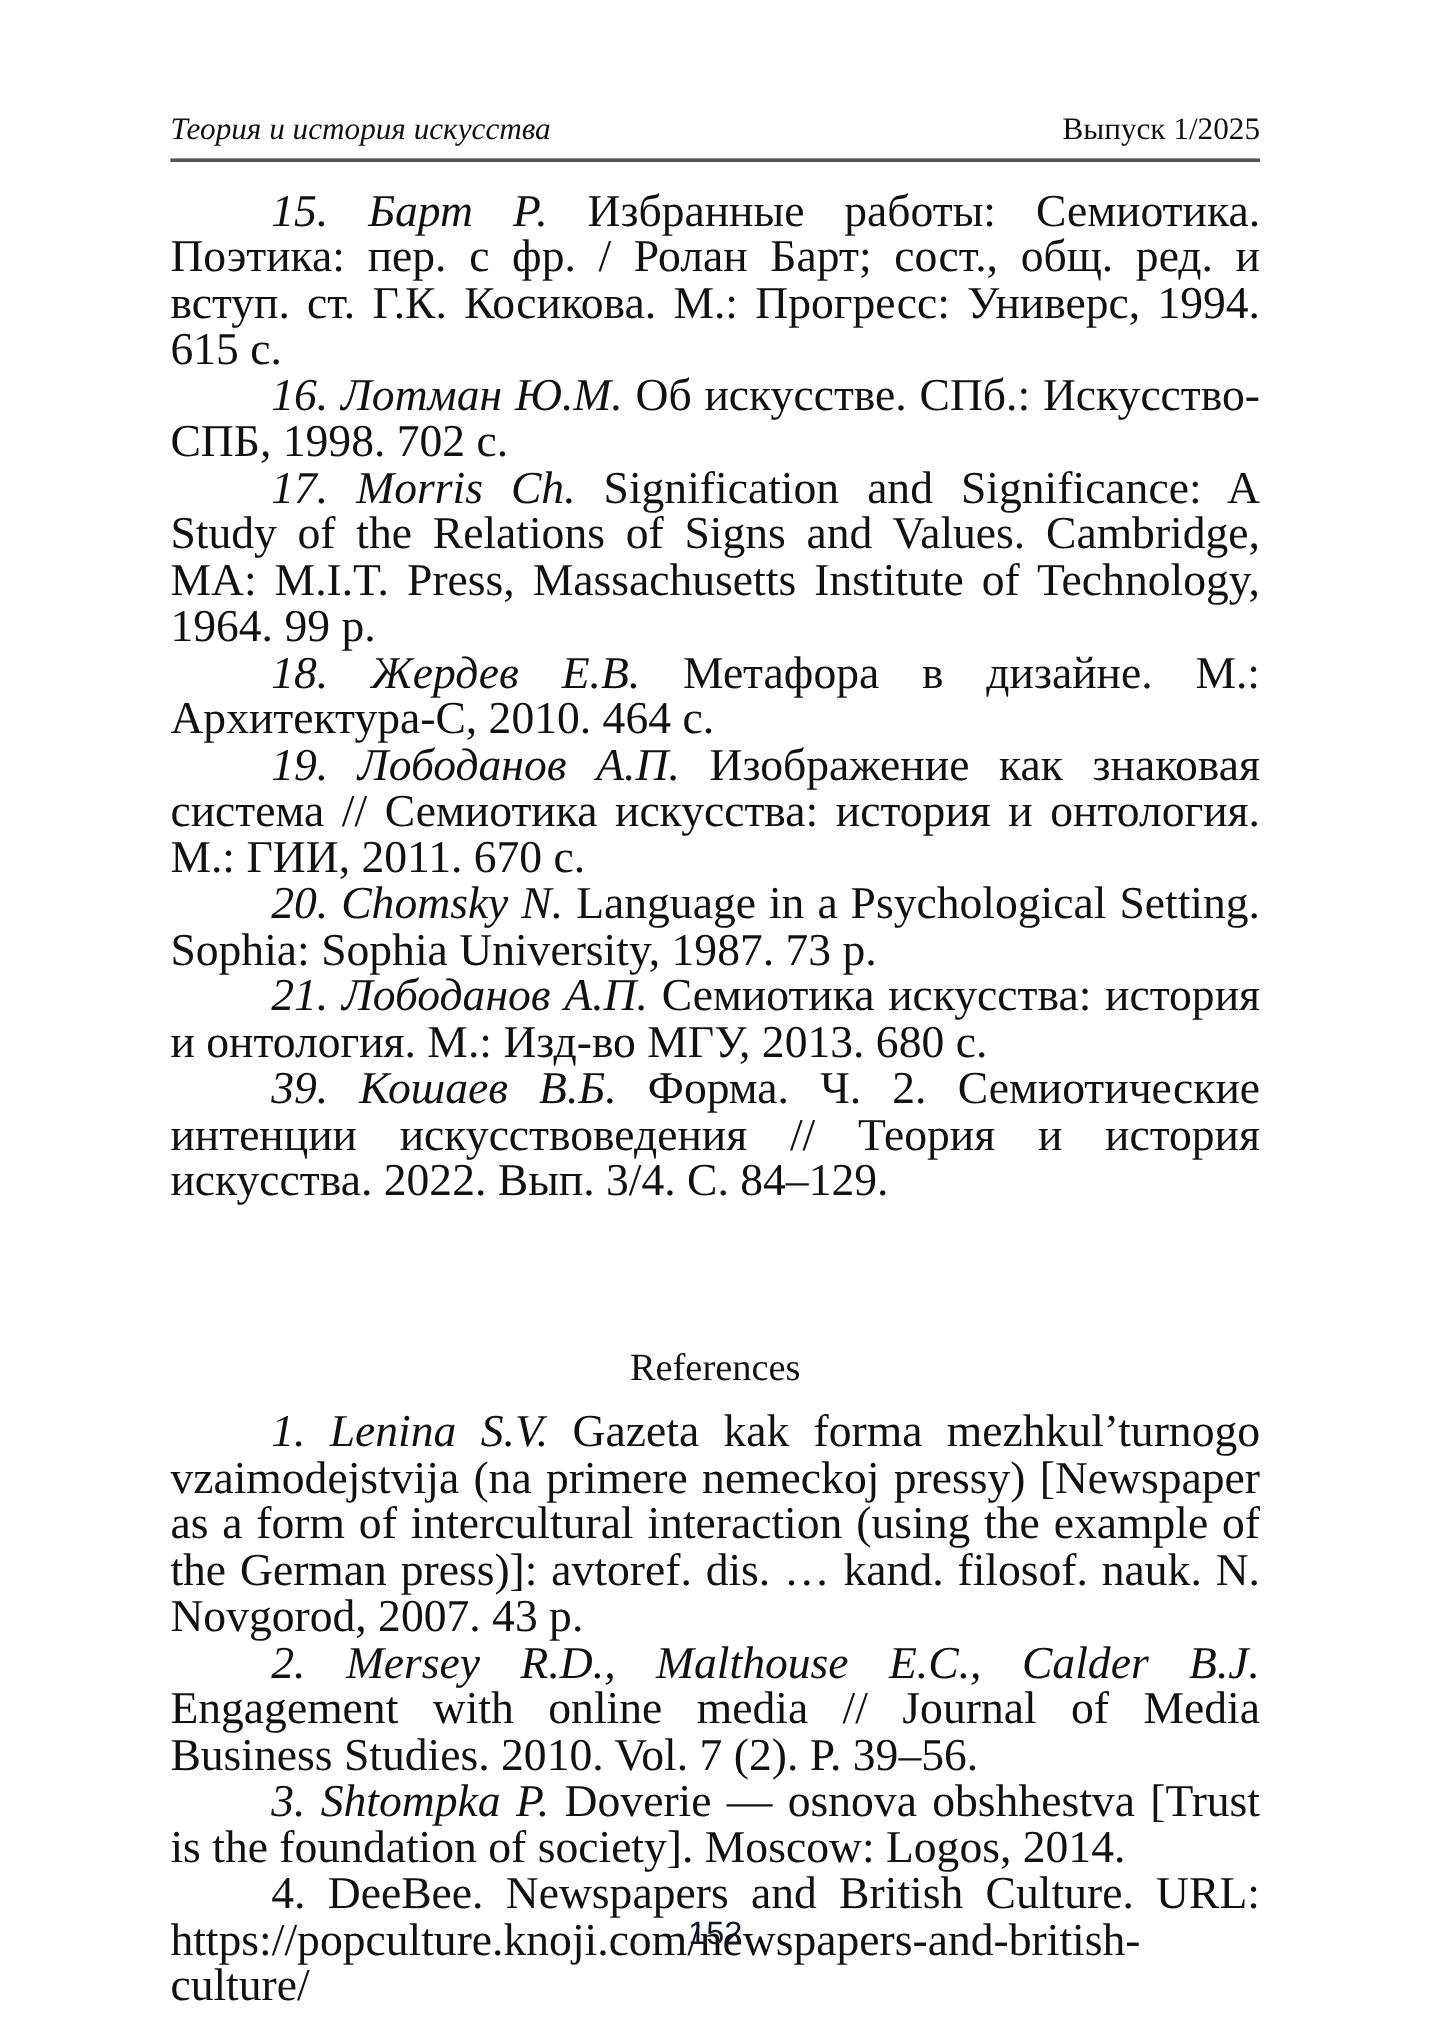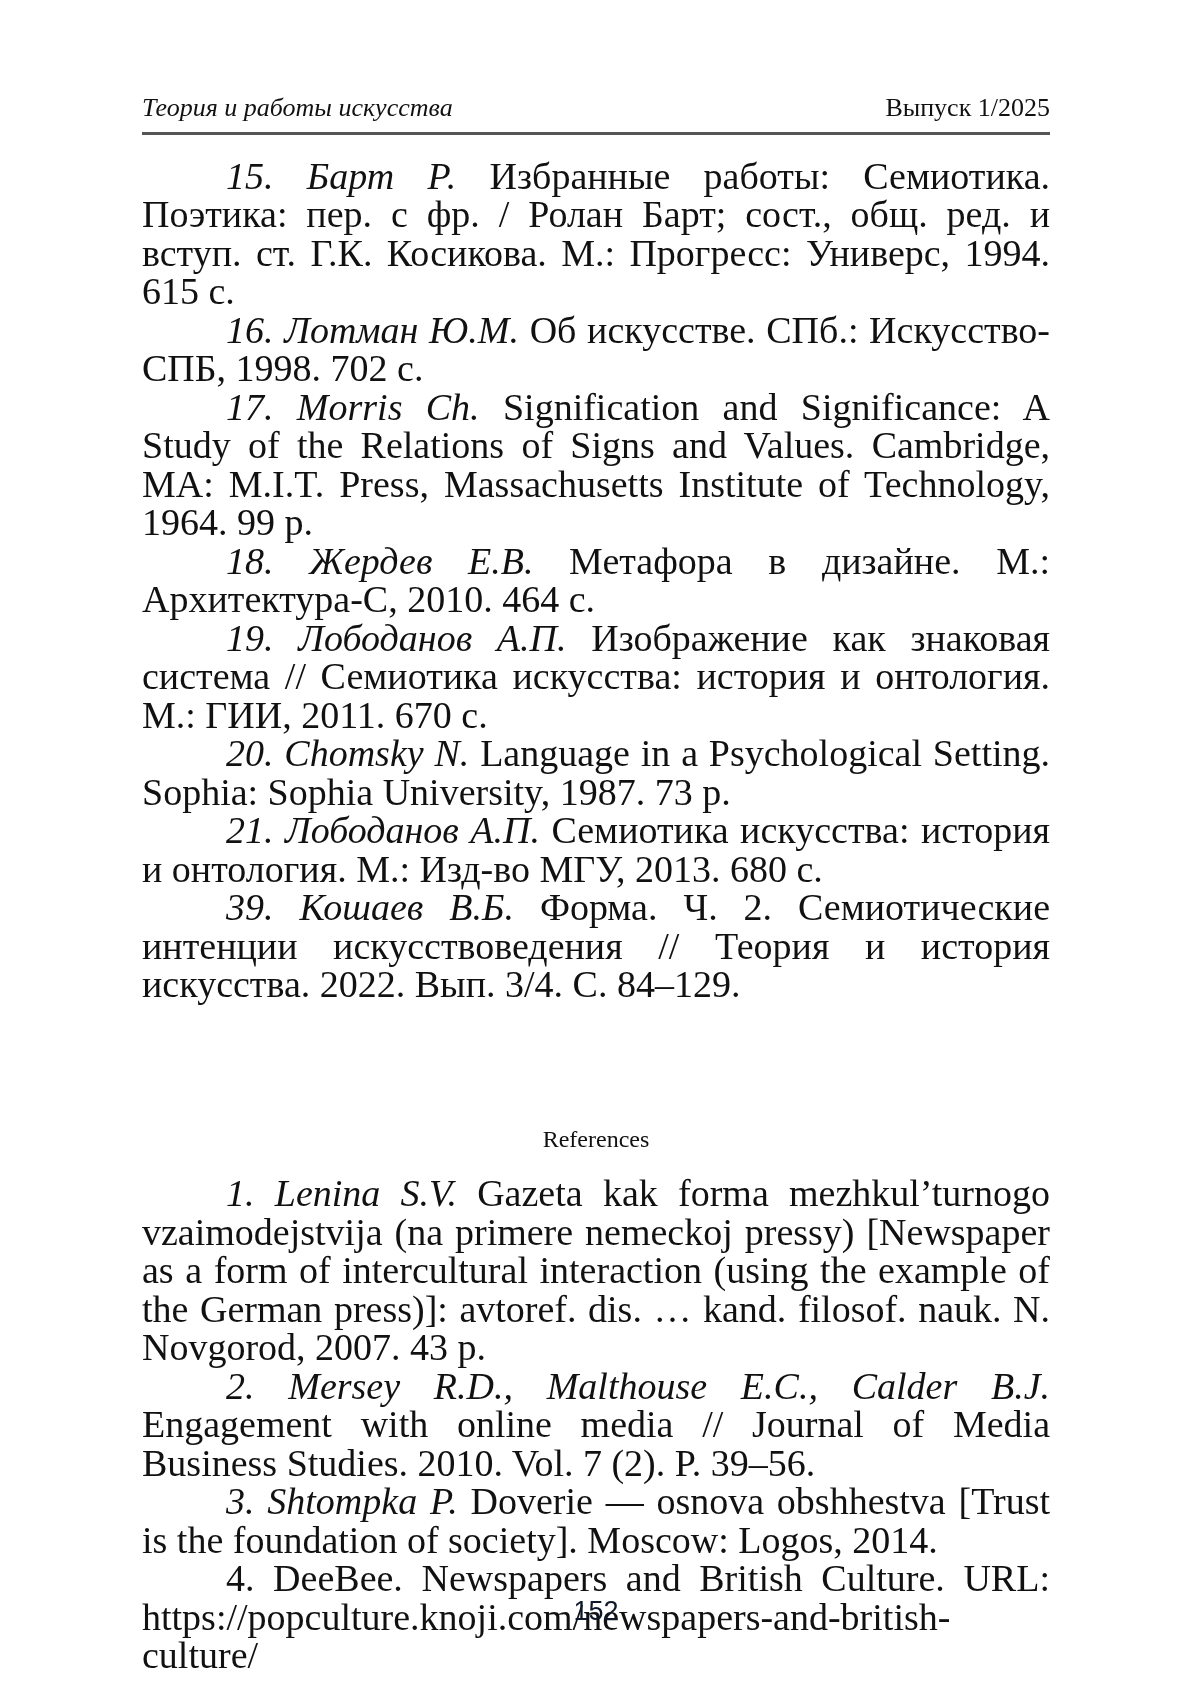--- a/index.html
+++ b/index.html
@@ -43,21 +43,21 @@
   p.entry {
     margin: 0;
     font-size: 38px;
     line-height: 38.5px;
     text-align: justify;
     text-indent: 84px;
     overflow-wrap: break-word;
   }
   .lead { font-style: italic; }
   .ref-heading {
-    font-size: 24px;
+    font-size: 32px;
     line-height: 38.5px;
     font-weight: normal;
     font-style: normal;
     text-align: center;
     text-indent: 0;
     margin: 116px 0 0 0;
   }
   .ref-block {
     margin-top: 16px;
   }
@@ -72,21 +72,21 @@
     color: #0f172a;
   }
 </style>
 </head>
 <body>
 
 <div class="page">
   <div class="content">
 
     <header class="running-header">
-      <span class="rh-left">Теория и работы искусства</span>
+      <span class="rh-left">Теория и история искусства</span>
       <span class="rh-right">Выпуск 1/2025</span>
     </header>
     <div class="header-rule"></div>
 
     <main class="body-block">
       <div id="bib-list">
           <p class="entry"><span class="lead">15.</span> <span class="lead">Барт Р.</span> <span>Избранные работы: Семиотика. Поэтика: пер. с фр. / Ролан Барт; сост., общ. ред. и вступ. ст. Г.К. Косикова. М.: Прогресс: Универс, 1994. 615 с.</span></p>
           <p class="entry"><span class="lead">16.</span> <span class="lead">Лотман Ю.М.</span> <span>Об искусстве. СПб.: Искусство-СПБ, 1998. 702 с.</span></p>
           <p class="entry"><span class="lead">17.</span> <span class="lead">Morris Ch.</span> <span>Signification and Significance: A Study of the Relations of Signs and Values. Cambridge, MA: M.I.T. Press, Massachusetts Institute of Technology, 1964. 99 p.</span></p>
           <p class="entry"><span class="lead">18.</span> <span class="lead">Жердев Е.В.</span> <span>Метафора в дизайне. М.: Архитектура-С, 2010. 464 с.</span></p>

